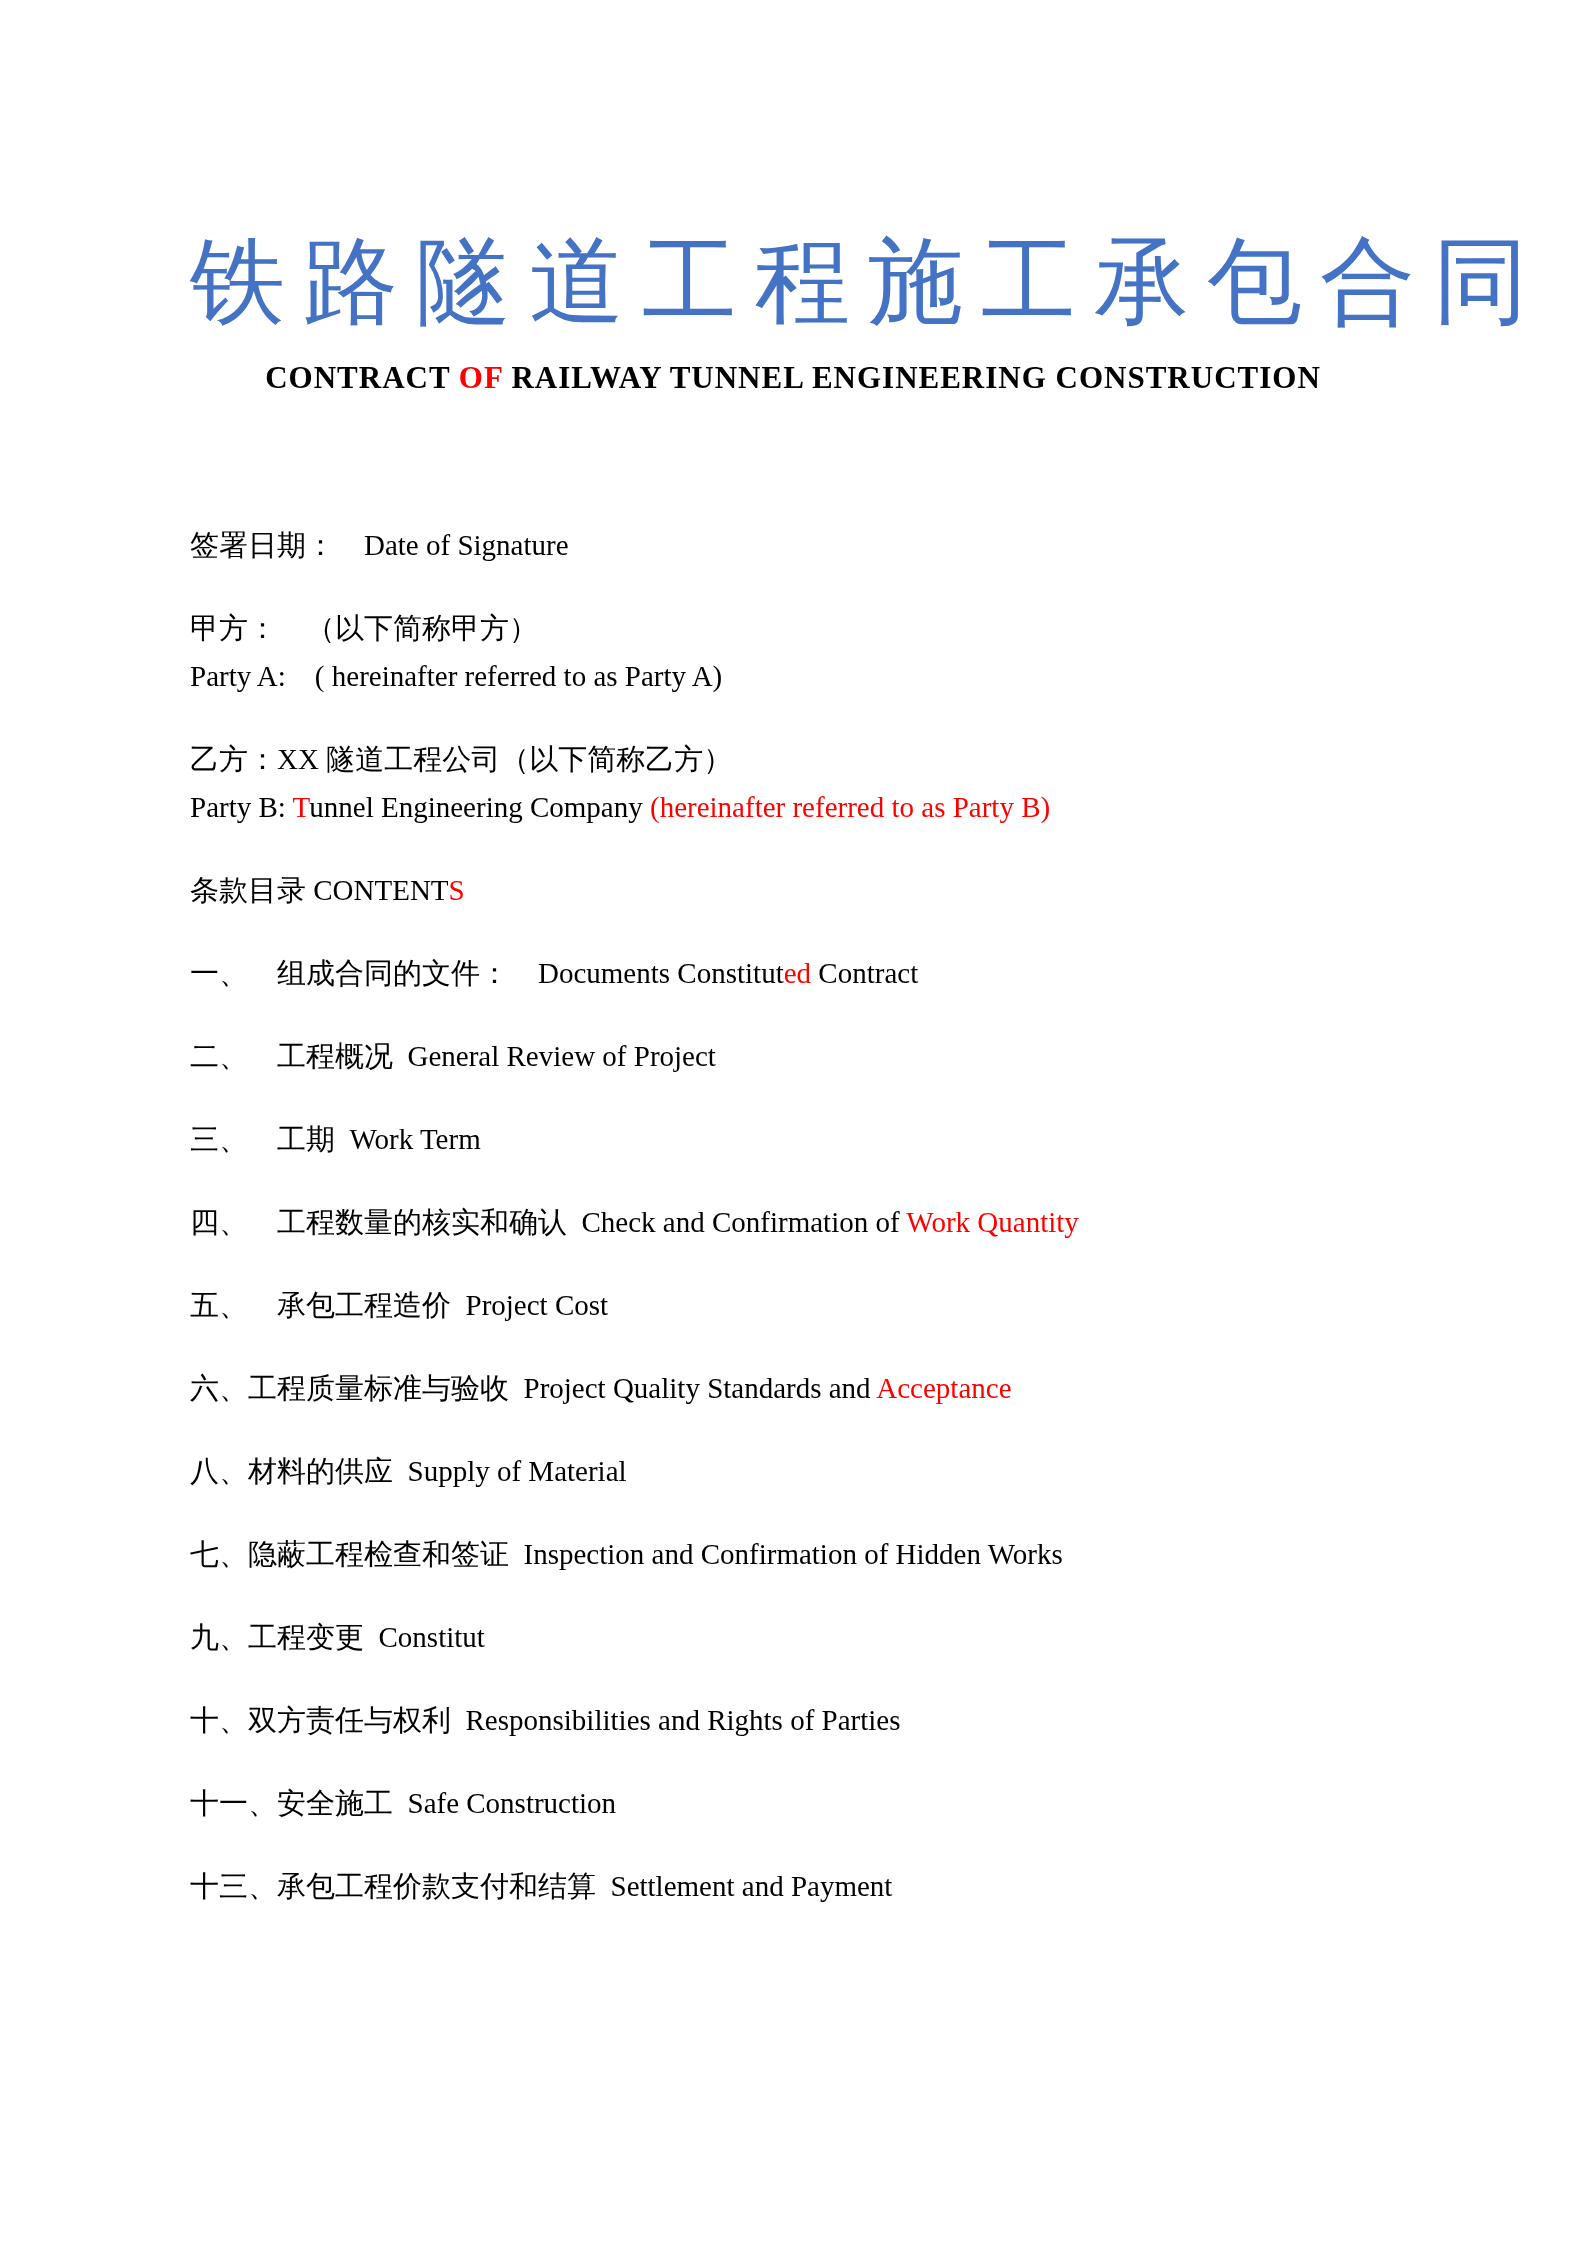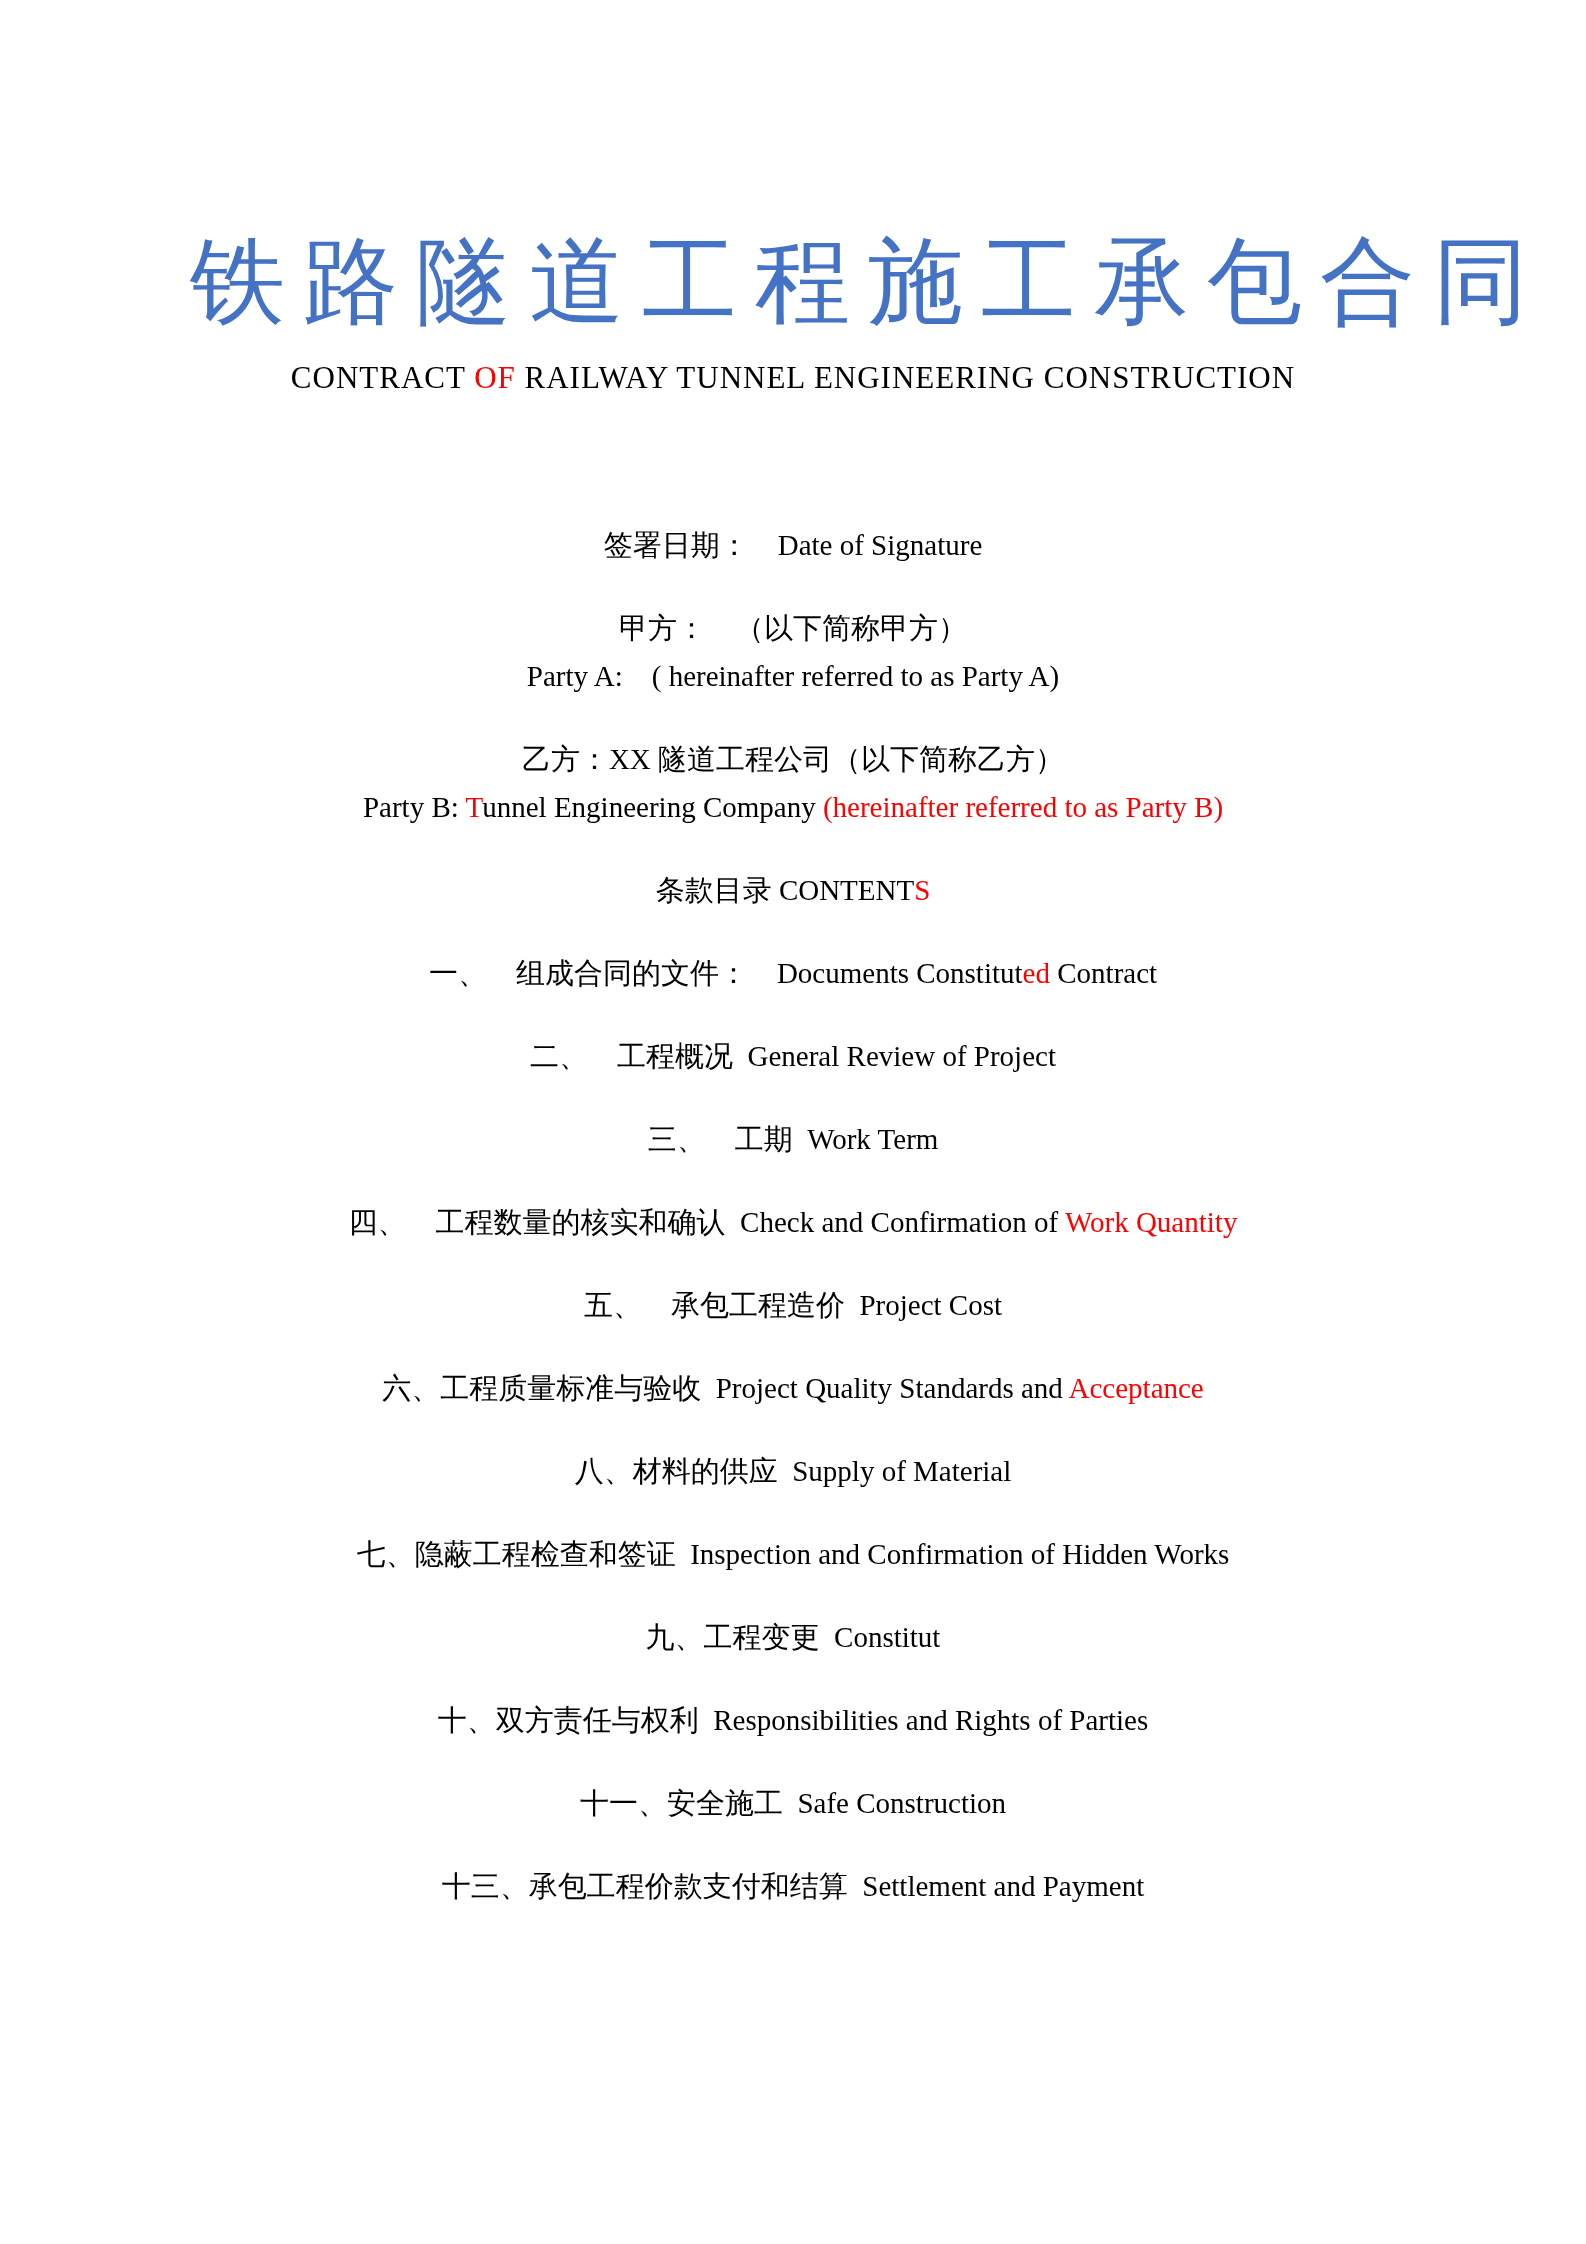--- a/index.html
+++ b/index.html
@@ -31,28 +31,28 @@
     font-weight: 400;
     color: var(--title-blue);
     text-align: center;
     letter-spacing: 18px;
     white-space: nowrap;
   }
   .subtitle {
     margin-top: 22px;
     text-align: center;
     font-size: 31px;
-    font-weight: normal;
+    font-weight: bold;
     letter-spacing: 1px;
     line-height: 38px;
     white-space: nowrap;
     color: var(--body-text);
   }
   .doc-body {
-    text-align: center;
+    text-align: left;
   }
   .line {
     font-size: 29px;
     line-height: 36px;
     margin-top: 47px;
     white-space: pre-wrap;
     color: var(--body-text);
   }
   .line.first { margin-top: 130px; }
   .line.pair  { margin-top: 12px; }

